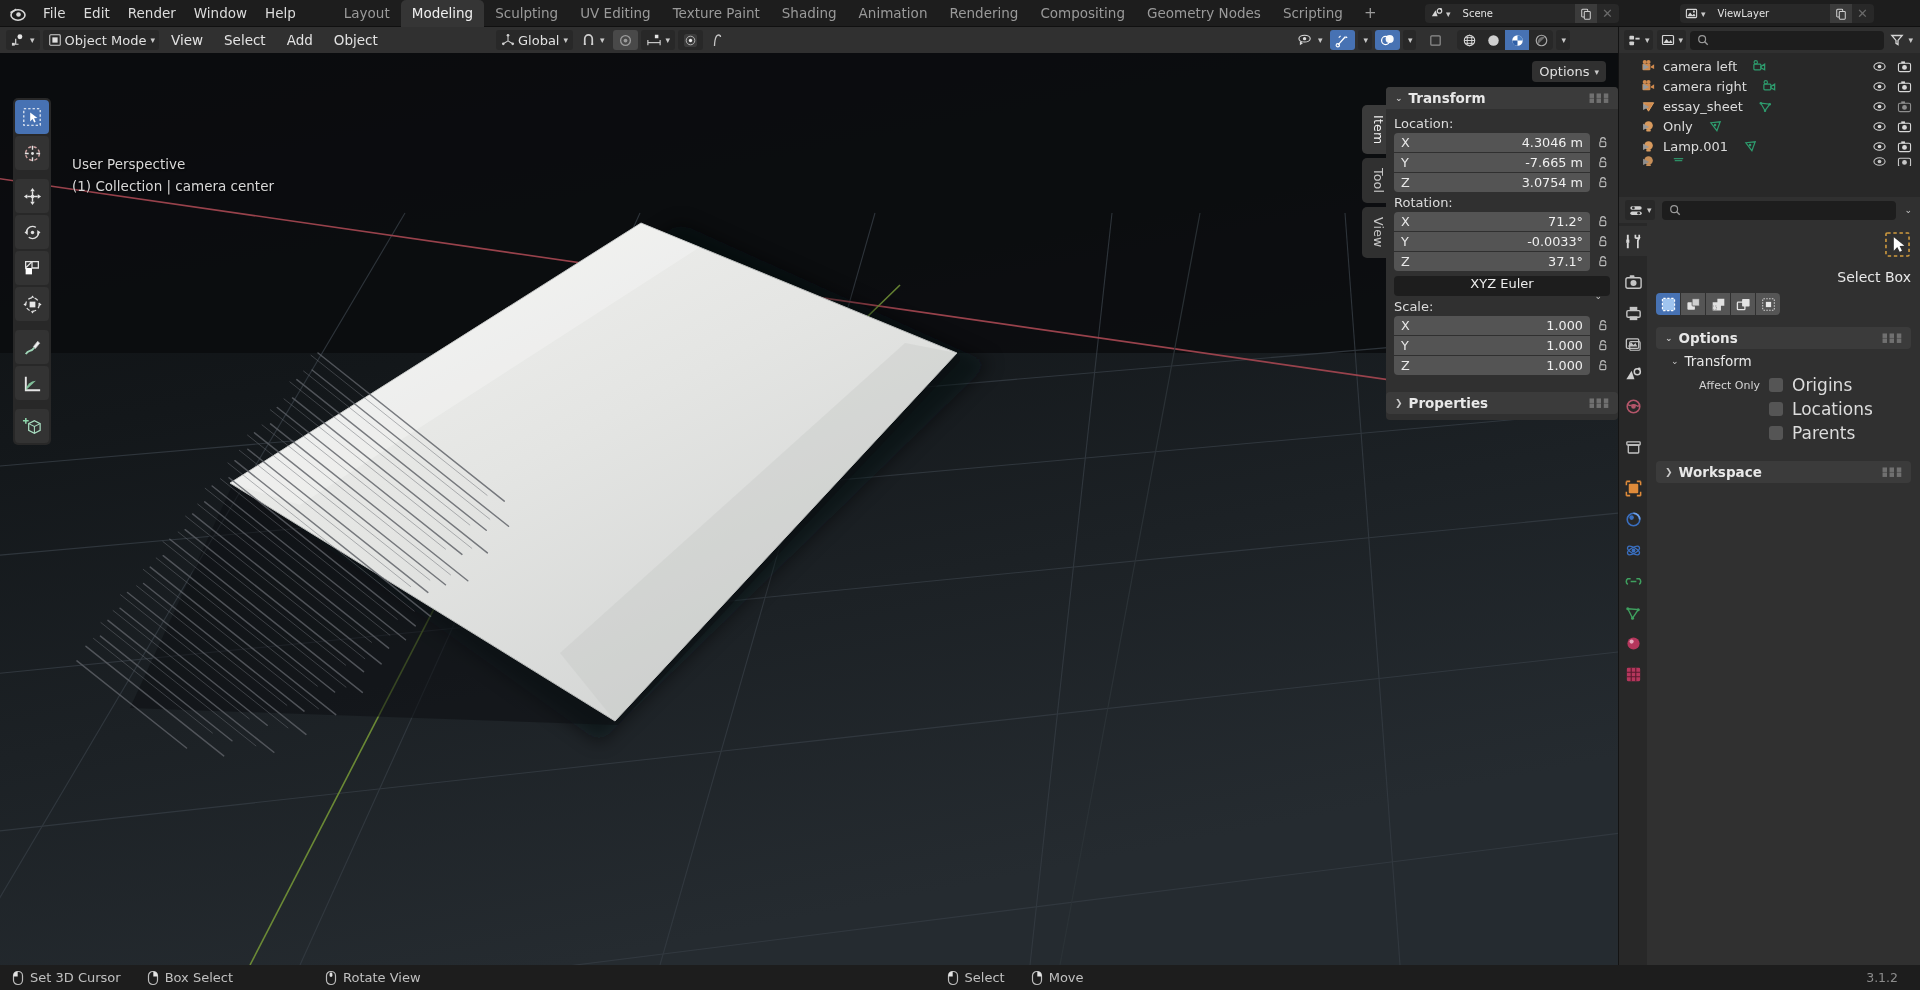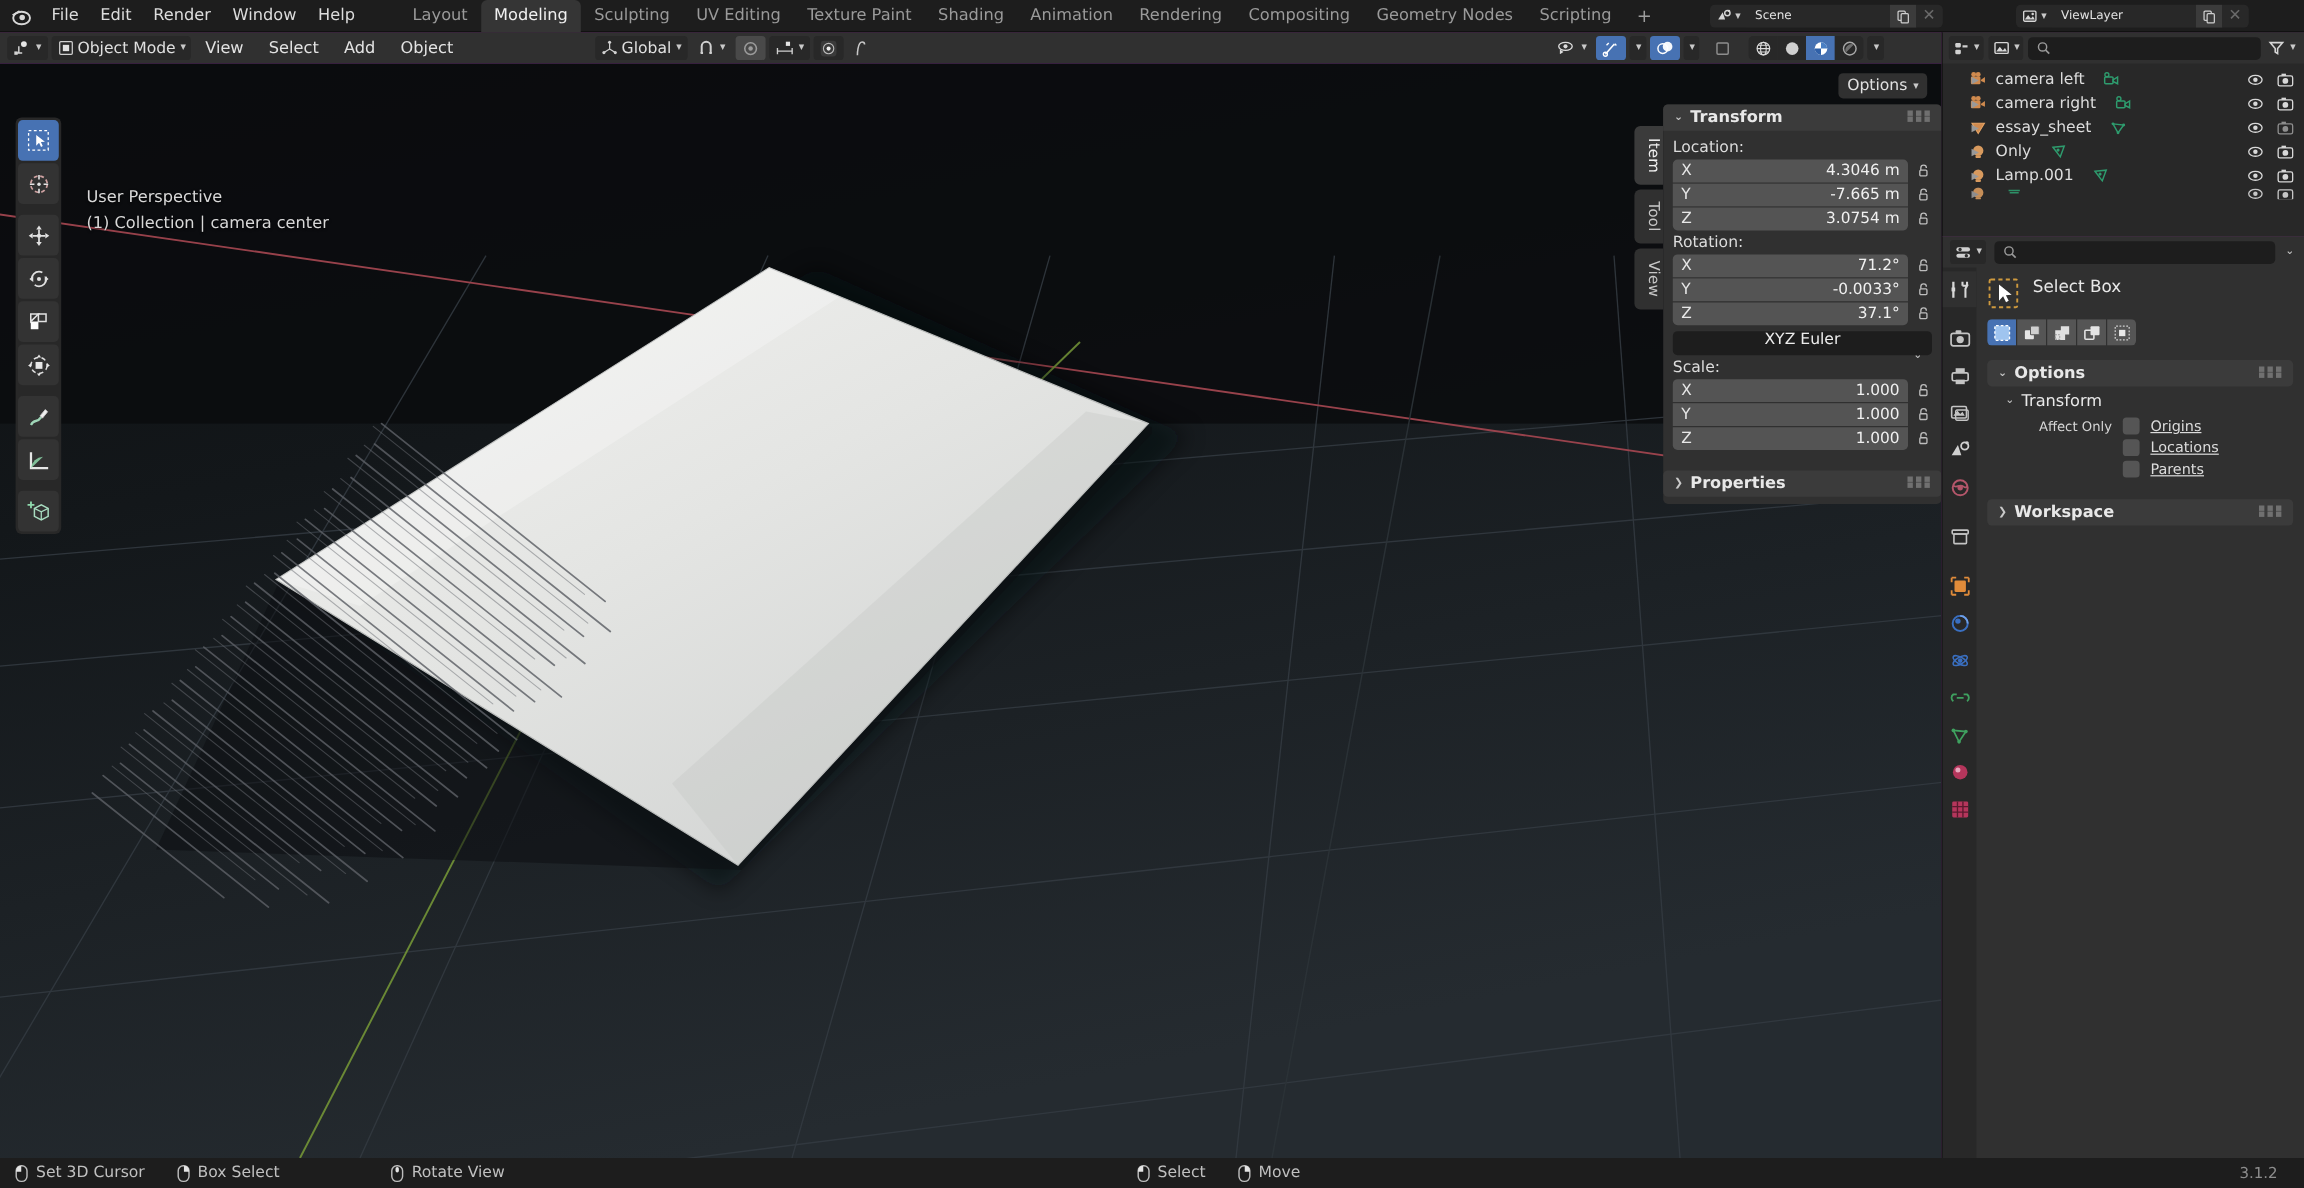--- a/index.html
+++ b/index.html
@@ -4,21 +4,21 @@
 <style>
   * { box-sizing: border-box; margin: 0; padding: 0; }
   html, body {
     width: 1920px; height: 990px;
     background: #1d1d1d;
     font-family: "DejaVu Sans", "Liberation Sans", sans-serif;
     font-size: 13px;
     color: #e5e5e5;
     overflow: hidden;
   }
-  .app { position: relative; width: 1920px; height: 990px; background: #a21caf; }
+  .app { position: relative; width: 1920px; height: 990px; background: #1d4ed8; }
 
   
   .topbar {
     position: absolute; left: 0; top: 0; width: 1920px; height: 27px;
     background: #1d1d1d; display: flex; align-items: center;
     border-bottom: 1px solid #101010;
   }
   .blender-logo { width: 34px; height: 27px; display: flex; align-items: center; justify-content: center; }
   .topbar .menu-item {
     padding: 3px 9px; color: #dcdcdc; font-size: 13.5px; white-space: nowrap;
@@ -160,32 +160,32 @@
   }
   .props-header { height: 26px; background: #303030; display: flex; align-items: center; gap: 5px; padding: 0 6px; }
   .props-tabcol {
     position: absolute; left: 0; top: 26px; width: 28px; bottom: 0; background: #282828;
     display: flex; flex-direction: column; align-items: center; padding-top: 3px; gap: 1px;
   }
   .ptab { width: 28px; height: 30px; display: flex; align-items: center; justify-content: center; }
   .ptab.active { background: #303030; }
   .ptab-sep { height: 9px; }
   .props-body { position: absolute; left: 28px; top: 26px; right: 0; bottom: 0; padding: 6px 9px; }
-  .tool-title { display: flex; align-items: flex-start; gap: 11px; margin: 2px 0 8px; }
+  .tool-title { display: flex; align-items: flex-end; gap: 11px; margin: 2px 0 8px; flex-direction: column; }
   .tool-title .tname { font-size: 14px; color: #e8e8e8; }
   .mode-seg { display: flex; gap: 1px; border-radius: 4px; overflow: hidden; width: fit-content; margin-bottom: 12px; }
   .mode-seg > div { width: 24px; height: 22px; background: #555555; display: flex; align-items: center; justify-content: center; }
   .mode-seg > div.on { background: #4772b3; }
   .sub-hdr { display: flex; align-items: center; gap: 6px; font-size: 13.5px; color: #e8e8e8; padding: 4px 0; }
   .sub-hdr.boxed { background: #3b3b3b; border-radius: 4px; padding: 3px 8px; font-weight: bold; }
   .sub-hdr .grip { margin-left: auto; color: #707070; font-size: 9px; letter-spacing: 1px; line-height: 5px; }
   .opt-row { display: flex; align-items: center; gap: 9px; padding: 2px 0; }
   .opt-label { font-size: 11px; color: #d5d5d5; width: 104px; text-align: right; }
   .cbx { width: 14px; height: 14px; background: #555555; border-radius: 3px; }
-  .opt-text { font-size: 12px; color: #dcdcdc; text-decoration: underline; }
+  .opt-text { font-size: 17px; color: #dcdcdc; }
 
   
   .statusbar {
     position: absolute; left: 0; bottom: 0; width: 1920px; height: 25px;
     background: #1d1d1d; display: flex; align-items: center; padding: 0 12px;
     font-size: 13px; color: #c0c0c0; gap: 0px;
   }
   .sb-item { display: flex; align-items: center; gap: 6px; margin-right: 26px; }
   .sb-ver { margin-left: auto; color: #8c8c8c; font-size: 12.5px; padding-right: 10px; }
   svg { display: block; }

